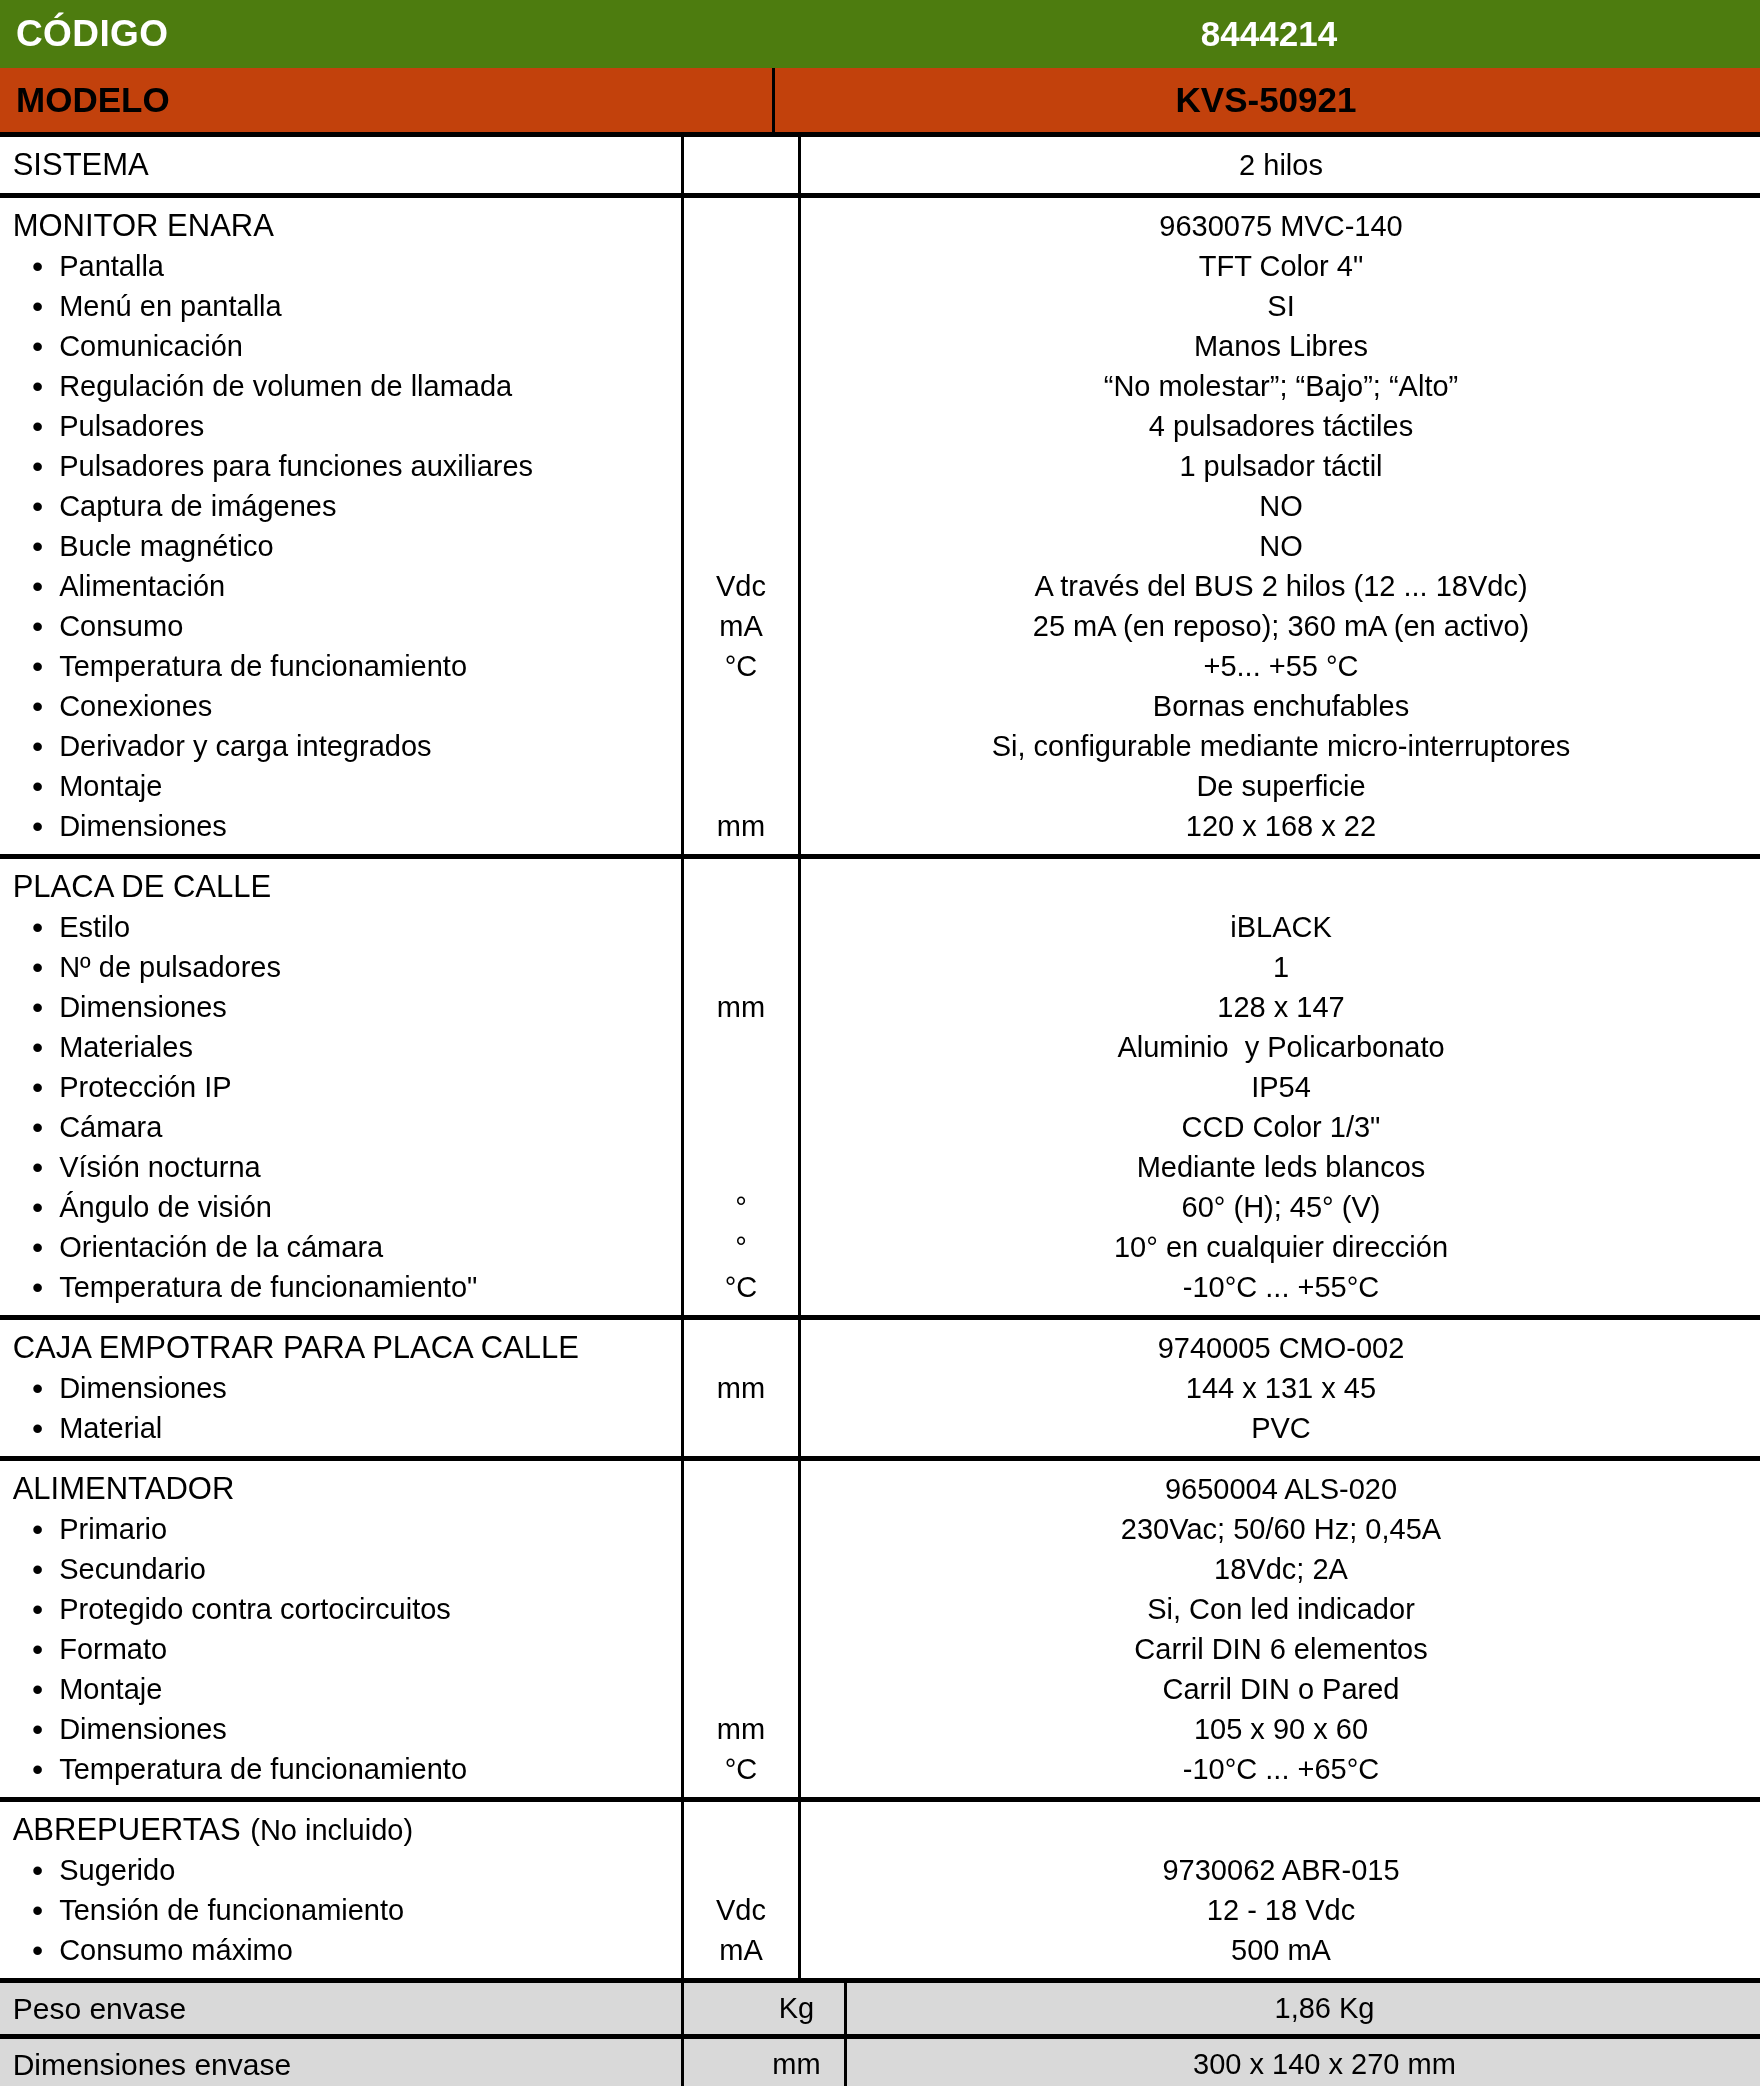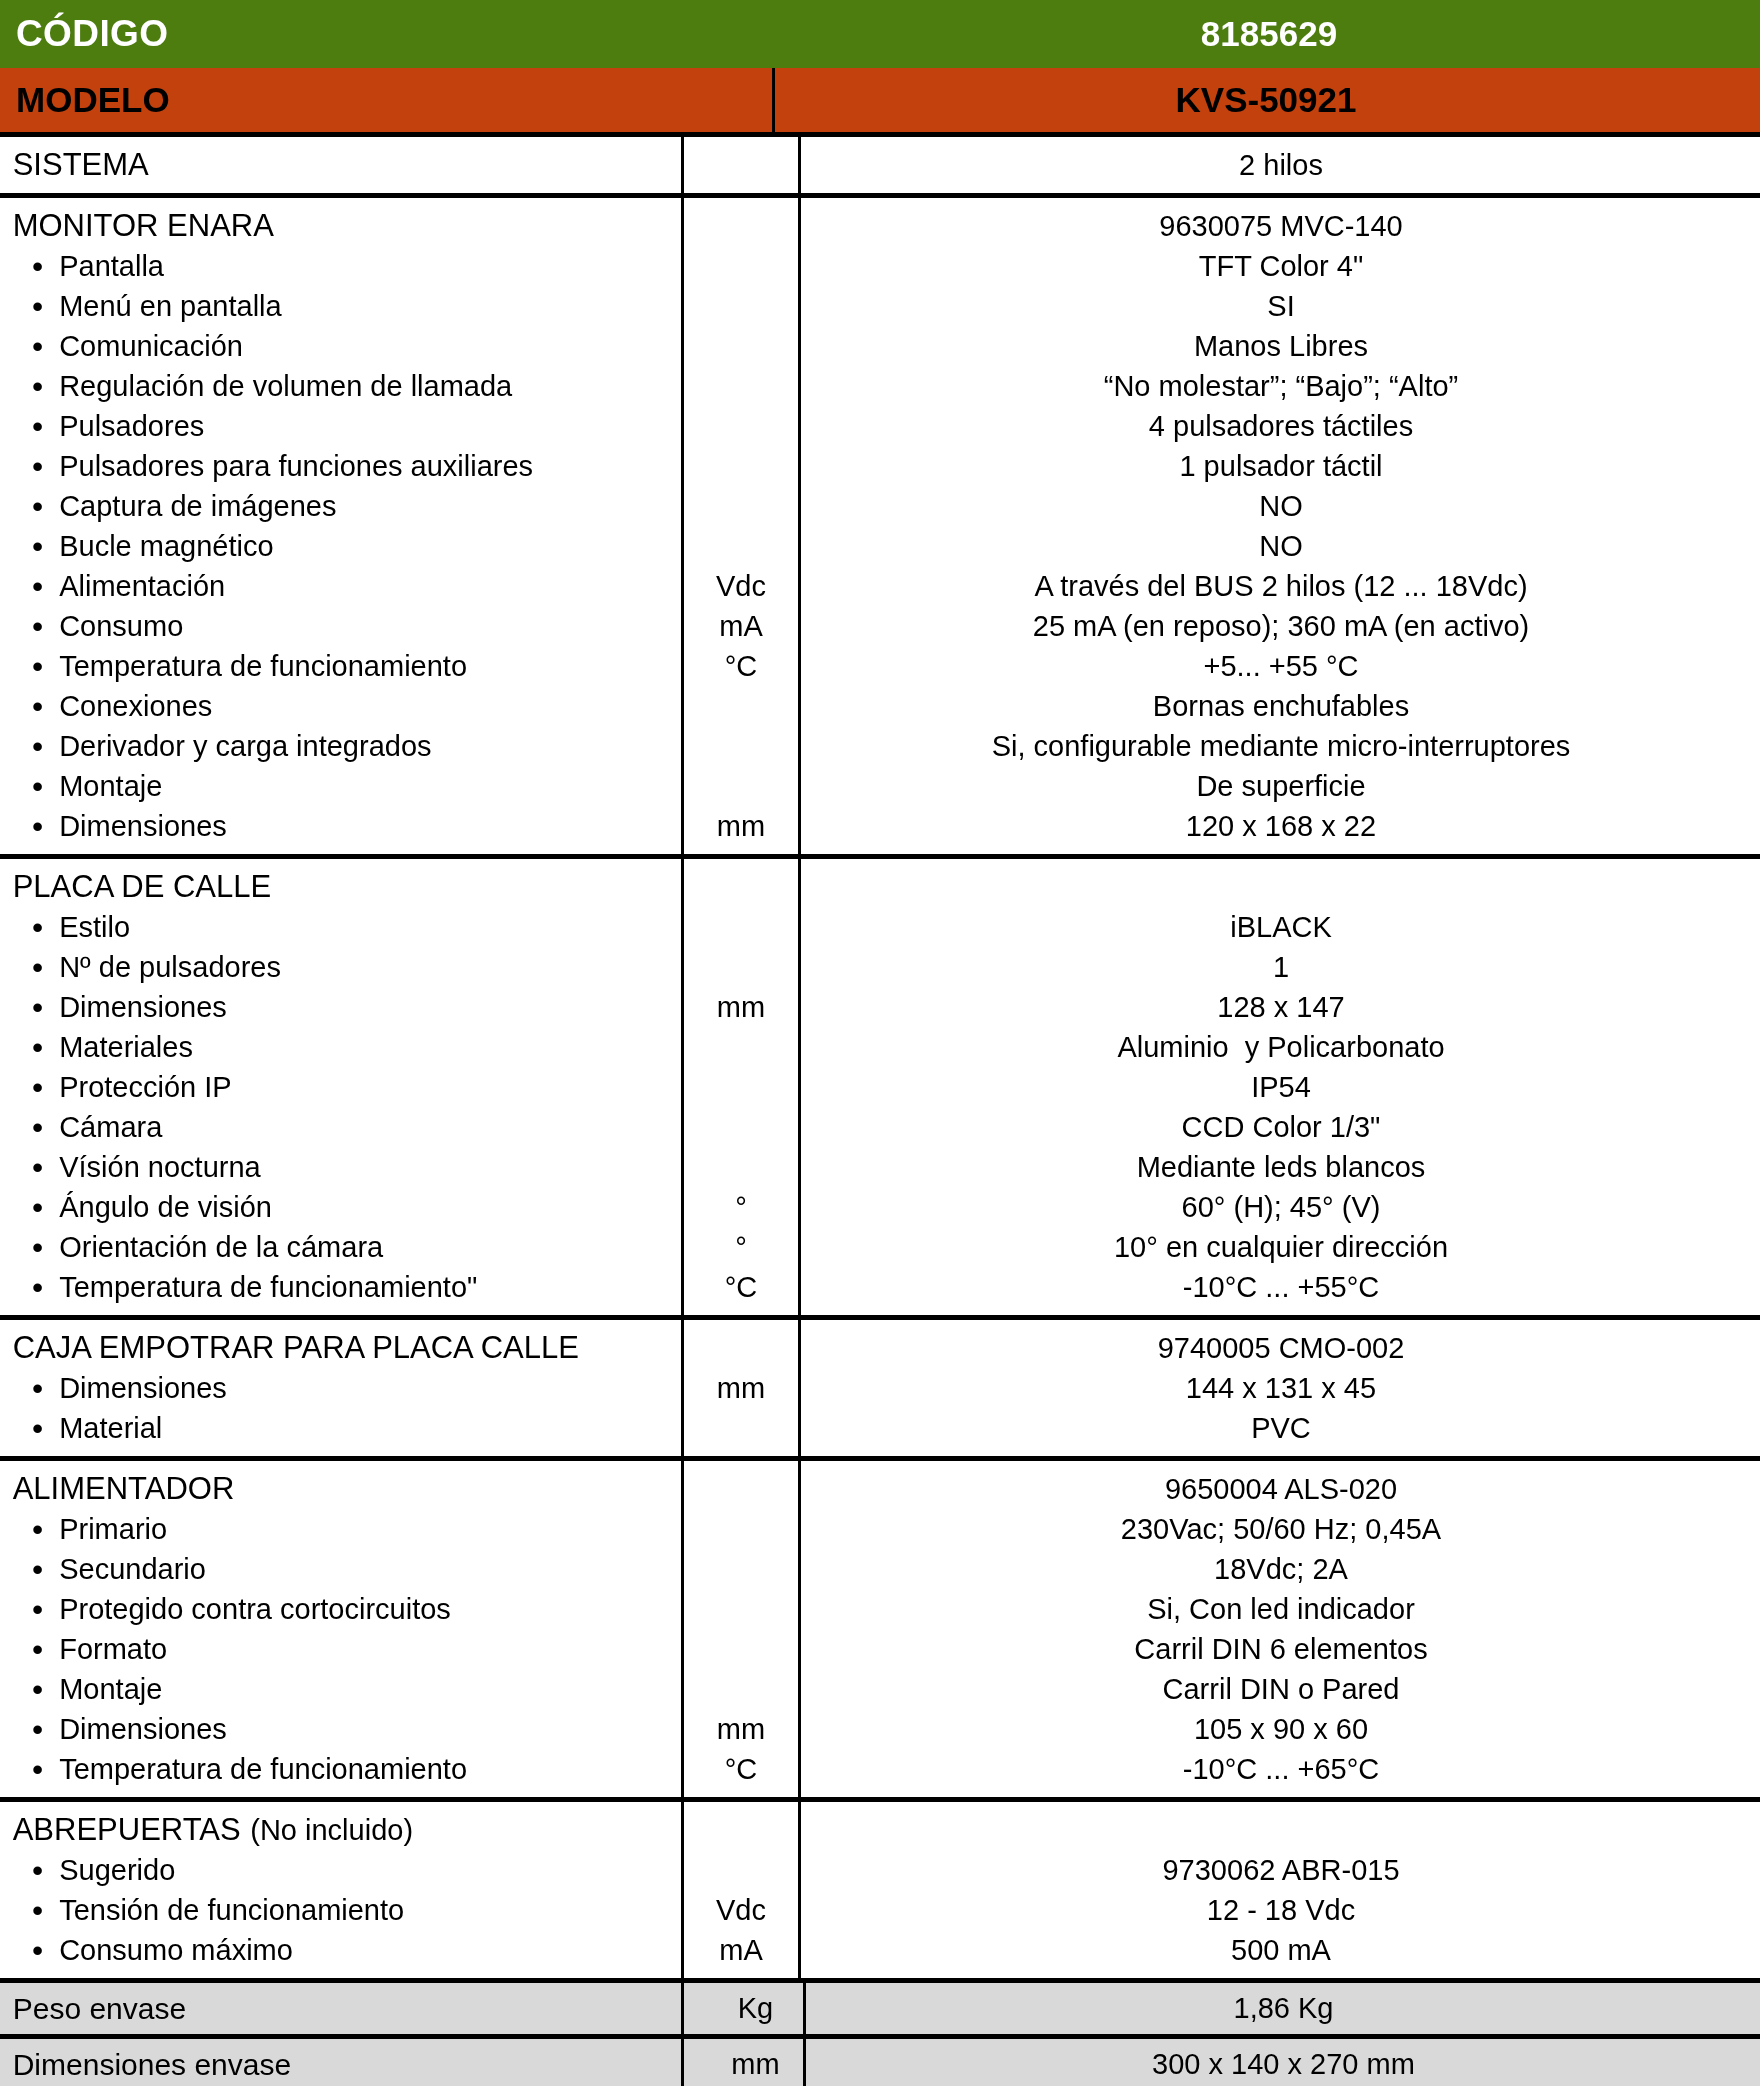--- a/index.html
+++ b/index.html
@@ -53,41 +53,41 @@
   .bullet { font-size: 1.1em; margin-right: 16px; line-height: 0; }
   .units .line { justify-content: center; }
   .values .line { justify-content: center; text-align: center; white-space: pre-wrap; }
   .section-title { font-weight: normal; font-size: 31px; }
   .title-suffix { margin-left: 9.6px; }
   .title-suffix:empty { display: none; }
 
   
   .frow {
     height: 51px; background: #d9d9d9; border-bottom: 5.6px solid #000;
-    display: flex; align-items: stretch;
+    display: flex; align-items: stretch; gap: 41px;
   }
   .frow .fl {
     width: 684px; border-right: 3.2px solid #000;
     display: flex; align-items: center; padding-left: 12.7px; box-sizing: border-box;
     font-size: 30px;
   }
   .frow .fu {
     width: 95px; border-right: 3.2px solid #000;
     display: flex; align-items: center; justify-content: center; margin-left: 24px;
   }
   .frow .fv { flex: 1; display: flex; align-items: center; justify-content: center; }
 </style>
 </head>
 <body>
 
 <div class="sheet">
 
   <div class="row-black">
     <div class="hl">CÓDIGO</div>
-    <div class="hv">8185629</div>
+    <div class="hv">8444214</div>
   </div>
 
   <div class="row-gray">
     <div class="hl">MODELO</div>
     <div class="hv">KVS-50921</div>
   </div>
 
   <div id="sections">
   <section class="section">
     <div class="col labels">

